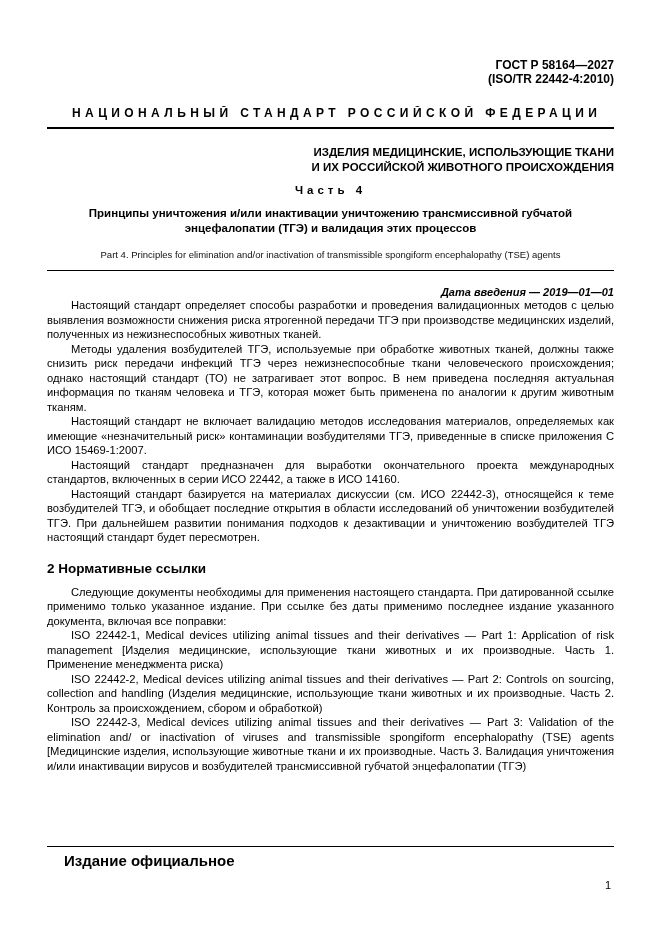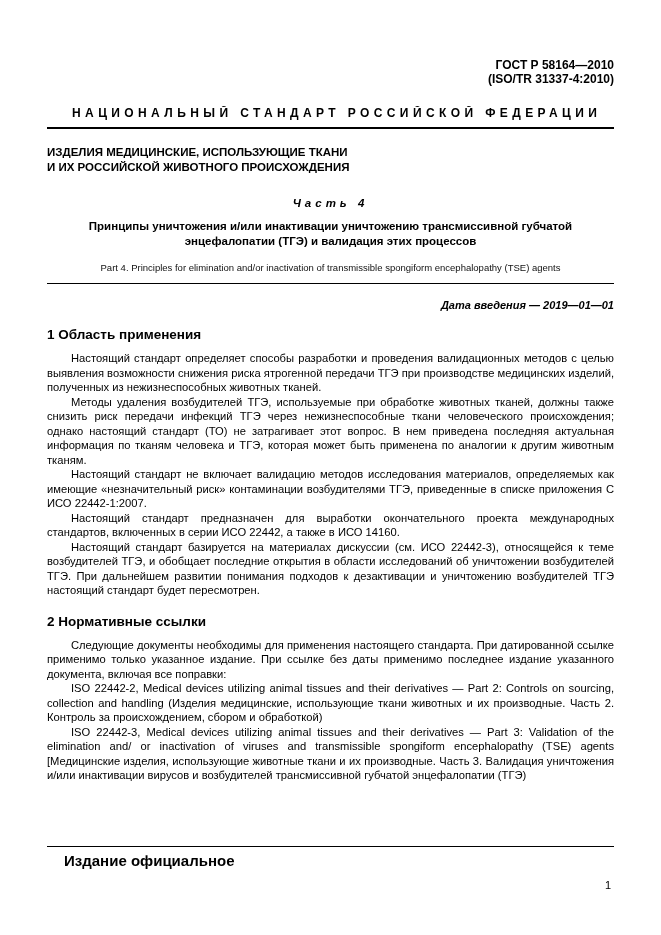--- a/index.html
+++ b/index.html
@@ -19,28 +19,27 @@
     margin-top: 20px;
     font-weight: bold;
     font-size: 12px;
     letter-spacing: 4.4px;
     white-space: nowrap;
     overflow: hidden;
     margin-left: 25px;
   }
   .rule-thick { border-top: 2px solid #000; margin-top: 7px; }
   .rule-thin  { border-top: 1px solid #000; margin-top: 9px; }
-  .title-ru { margin-top: 16px; text-align: left; font-weight: bold; font-size: 11.5px; line-height: 15px; }
+  .title-ru { margin-top: 16px; text-align: right; font-weight: bold; font-size: 11.5px; line-height: 15px; }
   .part {
-    margin-top: 22px;
+    margin-top: 9px;
     text-align: center;
     font-weight: bold;
     font-size: 11.5px;
     letter-spacing: 4px;
-    font-style: italic;
   }
   .subtitle {
     margin-top: 10px;
     text-align: center;
     font-weight: bold;
     font-size: 11.5px;
     line-height: 15px;
     padding: 0 10px;
   }
   .title-en { margin-top: 13px; text-align: center; font-size: 9.5px; line-height: 12px; color: #111; }
@@ -55,22 +54,22 @@
   .footer-rule { position: absolute; left: 47px; right: 47px; bottom: 88px; border-top: 1px solid #000; }
   .official { position: absolute; left: 64px; bottom: 66px; font-weight: bold; font-size: 15px; }
   .page-num { position: absolute; right: 50px; bottom: 44px; font-size: 11px; }
 </style>
 </head>
 <body>
 
 <div class="page">
 
   <div class="doc-code">
-    <div>ГОСТ Р 58164—2010</div>
-    <div>(ISO/TR 31337-4:2010)</div>
+    <div>ГОСТ Р 58164—2027</div>
+    <div>(ISO/TR 22442-4:2010)</div>
   </div>
 
   <div class="banner">НАЦИОНАЛЬНЫЙ СТАНДАРТ РОССИЙСКОЙ ФЕДЕРАЦИИ</div>
 
   <div class="rule-thick"></div>
 
   <div class="title-ru">
     <div>ИЗДЕЛИЯ МЕДИЦИНСКИЕ, ИСПОЛЬЗУЮЩИЕ ТКАНИ</div>
     <div>И ИХ РОССИЙСКОЙ ЖИВОТНОГО ПРОИСХОЖДЕНИЯ</div>
   </div>
@@ -80,29 +79,29 @@
   <div class="subtitle">Принципы уничтожения и/или инактивации уничтожению трансмиссивной губчатой энцефалопатии (ТГЭ) и валидация этих процессов</div>
 
   <div class="title-en">
     <div>Part 4. Principles for elimination and/or inactivation of transmissible spongiform encephalopathy (TSE) agents</div>
   </div>
 
   <div class="rule-thin"></div>
 
   <div class="date">Дата введения — 2019—01—01</div>
 
-  <h2 class="section-heading">1 Область применения</h2>
   <p class="para">Настоящий стандарт определяет способы разработки и проведения валидационных методов с целью выявления возможности снижения риска ятрогенной передачи ТГЭ при производстве медицинских изделий, полученных из нежизнеспособных животных тканей.</p>
   <p class="para">Методы удаления возбудителей ТГЭ, используемые при обработке животных тканей, должны также снизить риск передачи инфекций ТГЭ через нежизнеспособные ткани человеческого происхождения; однако настоящий стандарт (ТО) не затрагивает этот вопрос. В нем приведена последняя актуальная информация по тканям человека и ТГЭ, которая может быть применена по аналогии к другим животным тканям.</p>
-  <p class="para">Настоящий стандарт не включает валидацию методов исследования материалов, определяемых как имеющие «незначительный риск» контаминации возбудителями ТГЭ, приведенные в списке приложения С ИСО 22442-1:2007.</p>
+  <p class="para">Настоящий стандарт не включает валидацию методов исследования материалов, определяемых как имеющие «незначительный риск» контаминации возбудителями ТГЭ, приведенные в списке приложения С ИСО 15469-1:2007.</p>
   <p class="para">Настоящий стандарт предназначен для выработки окончательного проекта международных стандартов, включенных в серии ИСО 22442, а также в ИСО 14160.</p>
   <p class="para">Настоящий стандарт базируется на материалах дискуссии (см. ИСО 22442-3), относящейся к теме возбудителей ТГЭ, и обобщает последние открытия в области исследований об уничтожении возбудителей ТГЭ. При дальнейшем развитии понимания подходов к дезактивации и уничтожению возбудителей ТГЭ настоящий стандарт будет пересмотрен.</p>
 
   <h2 class="section-heading">2 Нормативные ссылки</h2>
   <p class="para">Следующие документы необходимы для применения настоящего стандарта. При датированной ссылке применимо только указанное издание. При ссылке без даты применимо последнее издание указанного документа, включая все поправки:</p>
+  <p class="para">ISO 22442-1, Medical devices utilizing animal tissues and their derivatives — Part 1: Application of risk management [Изделия медицинские, использующие ткани животных и их производные. Часть 1. Применение менеджмента риска)</p>
   <p class="para">ISO 22442-2, Medical devices utilizing animal tissues and their derivatives — Part 2: Controls on sourcing, collection and handling (Изделия медицинские, использующие ткани животных и их производные. Часть 2. Контроль за происхождением, сбором и обработкой)</p>
   <p class="para">ISO 22442-3, Medical devices utilizing animal tissues and their derivatives — Part 3: Validation of the elimination and/ or inactivation of viruses and transmissible spongiform encephalopathy (TSE) agents [Медицинские изделия, использующие животные ткани и их производные. Часть 3. Валидация уничтожения и/или инактивации вирусов и возбудителей трансмиссивной губчатой энцефалопатии (ТГЭ)</p>
 
   <div class="footer-rule"></div>
   <div class="official">Издание официальное</div>
   <div class="page-num">1</div>
 
 </div>
 
 </body></html>

